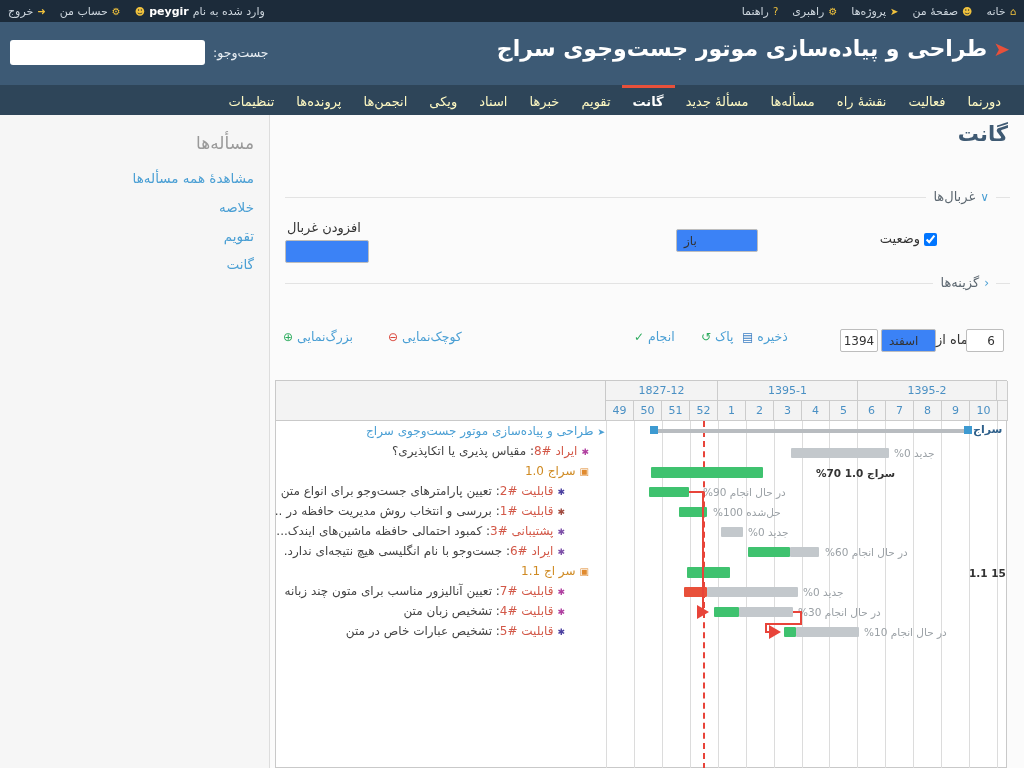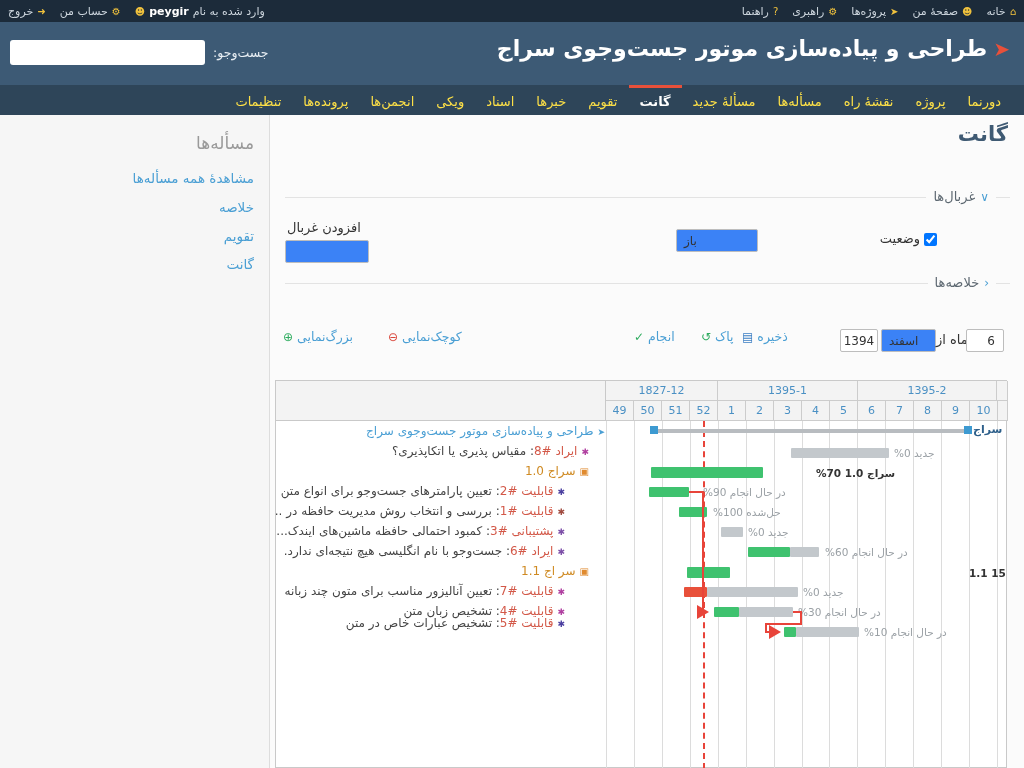--- a/index.html
+++ b/index.html
@@ -18,21 +18,21 @@
   #header { position:absolute; top:22px; left:0; width:1024px; height:63px; background:#3d5a75; }
   #project-title { position:absolute; top:14px; right:14px; color:#ffffff; font-size:22px; font-weight:bold; }
   #project-title .ico { color:#e8503a; font-size:20px; margin-left:6px; }
   #search-wrap { position:absolute; top:18px; left:10px; display:flex; align-items:center; gap:8px; direction:rtl; }
   #search-label { color:#e8eef3; font-size:12.5px; order:1; }
   #search-input { order:2; width:195px; height:25px; border:none; border-radius:3px; background:#ffffff; padding:0 8px; font-size:12px; }
 
   
   #mainnav { position:absolute; top:85px; left:0; width:1024px; height:30px; background:#2e4559;
              display:flex; align-items:stretch; padding-right:12px; }
-  .nav-tab { color:#fde047; font-size:13px; text-decoration:none; padding:0 11px; display:flex; align-items:center; border-top:3px solid transparent; cursor:pointer; }
+  .nav-tab { color:#fef9c3; font-size:13px; text-decoration:none; padding:0 11px; display:flex; align-items:center; border-top:3px solid transparent; cursor:pointer; }
   .nav-tab.active { color:#ffffff; font-weight:bold; border-top:3px solid #e8503a; }
 
   
   #sidebar { position:absolute; top:115px; left:0; width:270px; height:653px; background:#f6f6f6; border-left:0; }
   #sidebar .edge { position:absolute; top:0; right:0; width:1px; height:100%; background:#dddddd; }
   #sidebar-heading { position:absolute; top:18px; right:16px; color:#9a9a9a; font-size:17px; }
   .sb-link { position:absolute; right:16px; color:#4a9fd4; font-size:13.5px; text-decoration:none; cursor:pointer; white-space:nowrap; }
 
   
   #page-heading { position:absolute; top:122px; right:16px; color:#3f5a73; font-size:21px; font-weight:bold; }
@@ -137,21 +137,21 @@
   <div id="header">
     <div id="search-wrap">
       <span id="search-label">جست‌وجو:</span>
       <input id="search-input" type="text" value="" style="">
     </div>
     <div id="project-title"><span class="ico">➤</span><span>طراحی و پیاده‌سازی موتور جست‌وجوی سراج</span></div>
   </div>
 
   <div id="mainnav">
     <a class="nav-tab">دورنما</a>
-    <a class="nav-tab">پروژه</a>
+    <a class="nav-tab">فعالیت</a>
     <a class="nav-tab">نقشهٔ راه</a>
     <a class="nav-tab">مسأله‌ها</a>
     <a class="nav-tab">مسألهٔ جدید</a>
     <a class="nav-tab active">گانت</a>
     <a class="nav-tab">تقویم</a>
     <a class="nav-tab">خبرها</a>
     <a class="nav-tab">اسناد</a>
     <a class="nav-tab">ویکی</a>
     <a class="nav-tab">انجمن‌ها</a>
     <a class="nav-tab">پرونده‌ها</a>
@@ -178,21 +178,21 @@
   <span id="status-label">وضعیت</span>
   <div class="selbox" style="left:676px; top:229px; width:82px; height:23px; justify-content:flex-end;">
     <span>باز</span>
   </div>
   <span id="addfilter-label">افزودن غربال</span>
   <div class="selbox" style="left:285px; top:240px; width:84px; height:23px;"></div>
 
   <div class="fs-line" style="top:283px"></div>
   <div class="fs-legend" style="top:275px">
     <span class="chev">‹</span>
-    <span>خلاصه‌ها</span>
+    <span>گزینه‌ها</span>
   </div>
 
   <a class="tool" style="left:283px">
     <span class="ico ico-green">⊕</span>
     <span class="lbl">بزرگ‌نمایی</span>
   </a>
   <a class="tool" style="left:388px">
     <span class="ico ico-red">⊖</span>
     <span class="lbl">کوچک‌نمایی</span>
   </a>
@@ -248,21 +248,21 @@
     <div class="g-subj" style="top:40px"><span class="t-ico" style="color:#4a9fd4">➤</span><a class="lnk-project">طراحی و پیاده‌سازی موتور جست‌وجوی سراج</a></div>
     <div class="g-subj ind1" style="top:60px"><span class="t-ico" style="color:#b03fa0">✱</span><a class="lnk-issue">ایراد #8</a><span>: مقیاس پذیری یا اتکاپذیری؟</span></div>
     <div class="g-subj ind1" style="top:80px"><span class="t-ico" style="color:#e08a2e; font-size:10px">▣</span><a class="txt-version">سراج 1.0</a></div>
     <div class="g-subj ind2" style="top:100px"><span class="t-ico" style="color:#4b3fa0">✱</span><a class="lnk-issue">قابلیت #2</a><span>: تعیین پارامترهای جست‌وجو برای انواع متن</span></div>
     <div class="g-subj ind2" style="top:120px"><span class="t-ico" style="color:#a04b3f">✱</span><a class="lnk-issue">قابلیت #1</a><span>: بررسی و انتخاب روش مدیریت حافظه در ...</span></div>
     <div class="g-subj ind2" style="top:140px"><span class="t-ico" style="color:#7d4fa8">✱</span><a class="lnk-issue">پشتیبانی #3</a><span>: کمبود احتمالی حافظه ماشین‌های ایندک...</span></div>
     <div class="g-subj ind2" style="top:160px"><span class="t-ico" style="color:#7d4fa8">✱</span><a class="lnk-issue">ایراد #6</a><span>: جست‌وجو با نام انگلیسی هیچ نتیجه‌ای ندارد.</span></div>
     <div class="g-subj ind1" style="top:180px"><span class="t-ico" style="color:#e08a2e; font-size:10px">▣</span><a class="txt-version">سر اج 1.1</a></div>
     <div class="g-subj ind2" style="top:200px"><span class="t-ico" style="color:#b03fa0">✱</span><a class="lnk-issue">قابلیت #7</a><span>: تعیین آنالیزور مناسب برای متون چند زبانه</span></div>
     <div class="g-subj ind2" style="top:220px"><span class="t-ico" style="color:#b03fa0">✱</span><a class="lnk-issue">قابلیت #4</a><span>: تشخیص زبان متن</span></div>
-    <div class="g-subj ind2" style="top:232px"><span class="t-ico" style="color:#4b3fa0">✱</span><a class="lnk-issue">قابلیت #5</a><span>: تشخیص عبارات خاص در متن</span></div>
+    <div class="g-subj ind2" style="top:240px"><span class="t-ico" style="color:#4b3fa0">✱</span><a class="lnk-issue">قابلیت #5</a><span>: تشخیص عبارات خاص در متن</span></div>
 
     <div class="proj-line" style="left:377px; top:48px; width:312px"></div>
     <div class="proj-node" style="left:374px; top:45px"></div>
     <div class="proj-node" style="left:688px; top:45px"></div>
     <span class="proj-label" style="left:697px; top:42px">سراج</span>
 
     <div class="bar bar-gray" style="left:515px; top:67px; width:98px"></div>
     <span class="bar-label" style="left:618px; top:66px">جدید 0%</span>
 
     <div class="bar bar-green" style="left:375px; top:86px; width:112px; height:11px"></div>

